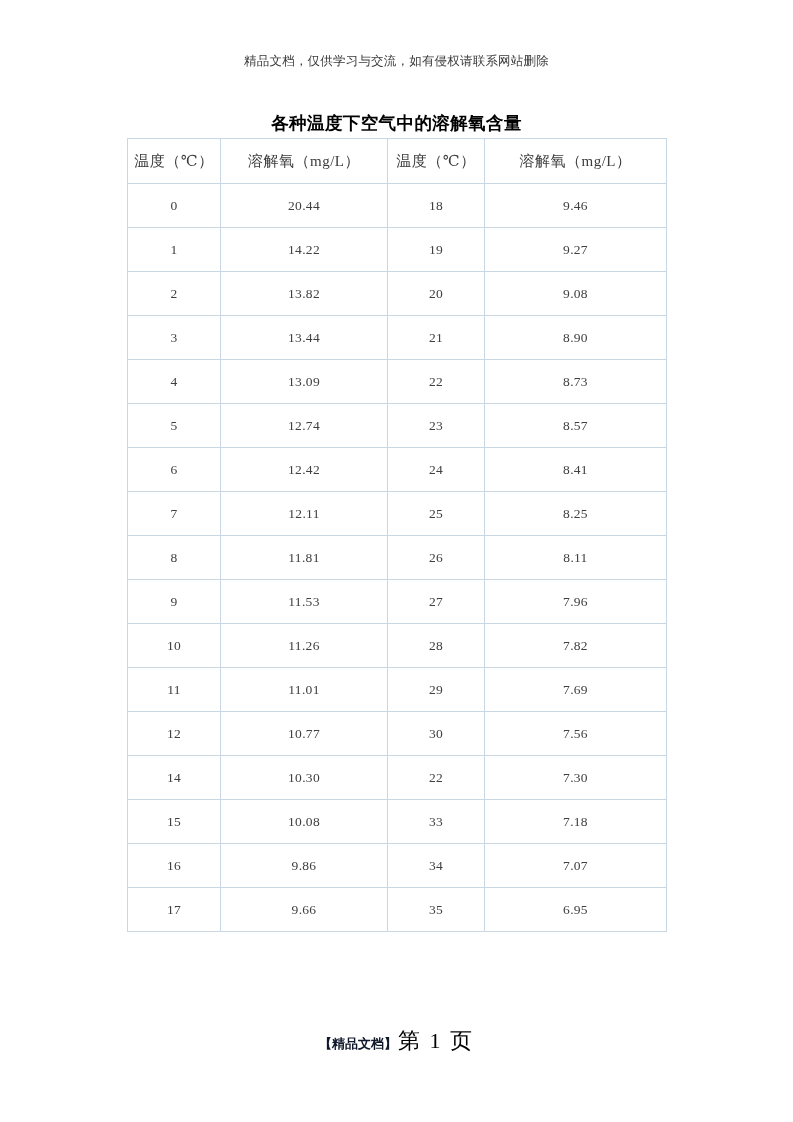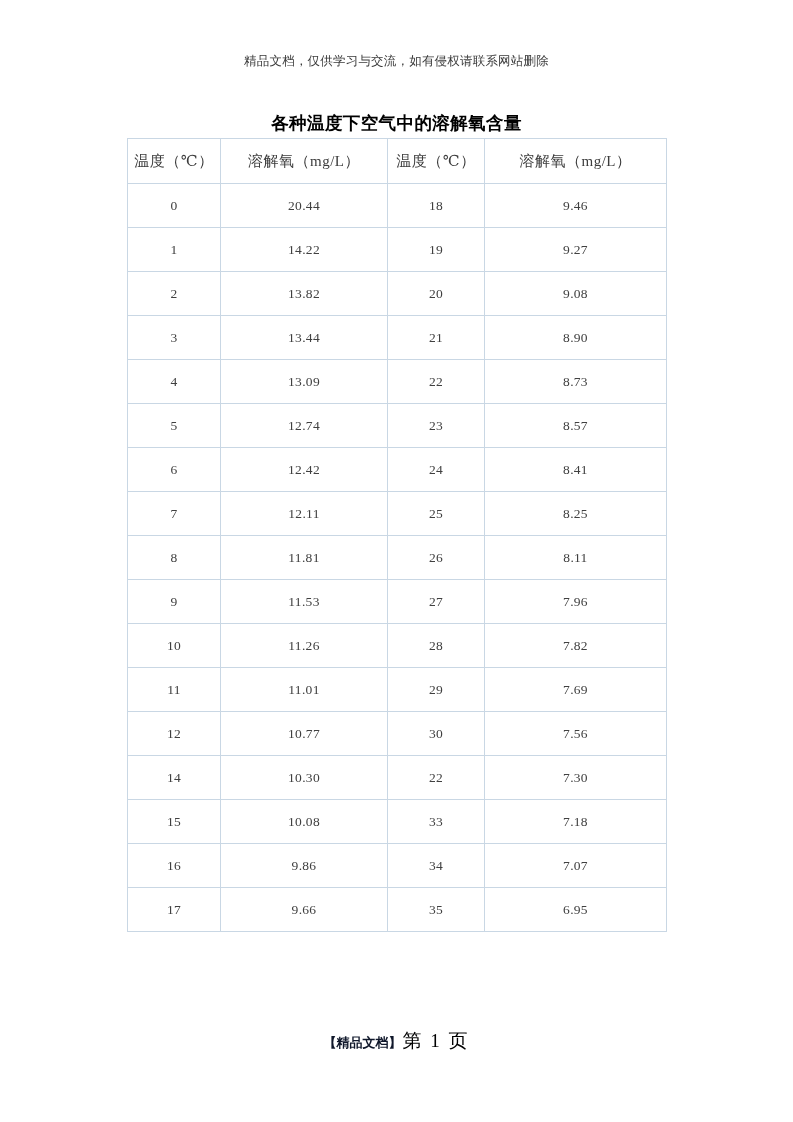--- a/index.html
+++ b/index.html
@@ -114,21 +114,21 @@
   }
   .footer-tag {
     font-family: "DejaVu Sans", "Liberation Sans", sans-serif;
     font-size: 13px;
     font-weight: bold;
     color: #0f172a;
     letter-spacing: 0px;
   }
   .footer-page {
     font-family: "Liberation Serif", "DejaVu Serif", serif;
-    font-size: 19px;
+    font-size: 22px;
     color: #000000;
     letter-spacing: 2px;
     margin-left: 1px;
   }
 </style>
 </head>
 <body>
 
 <div class="page">
 

